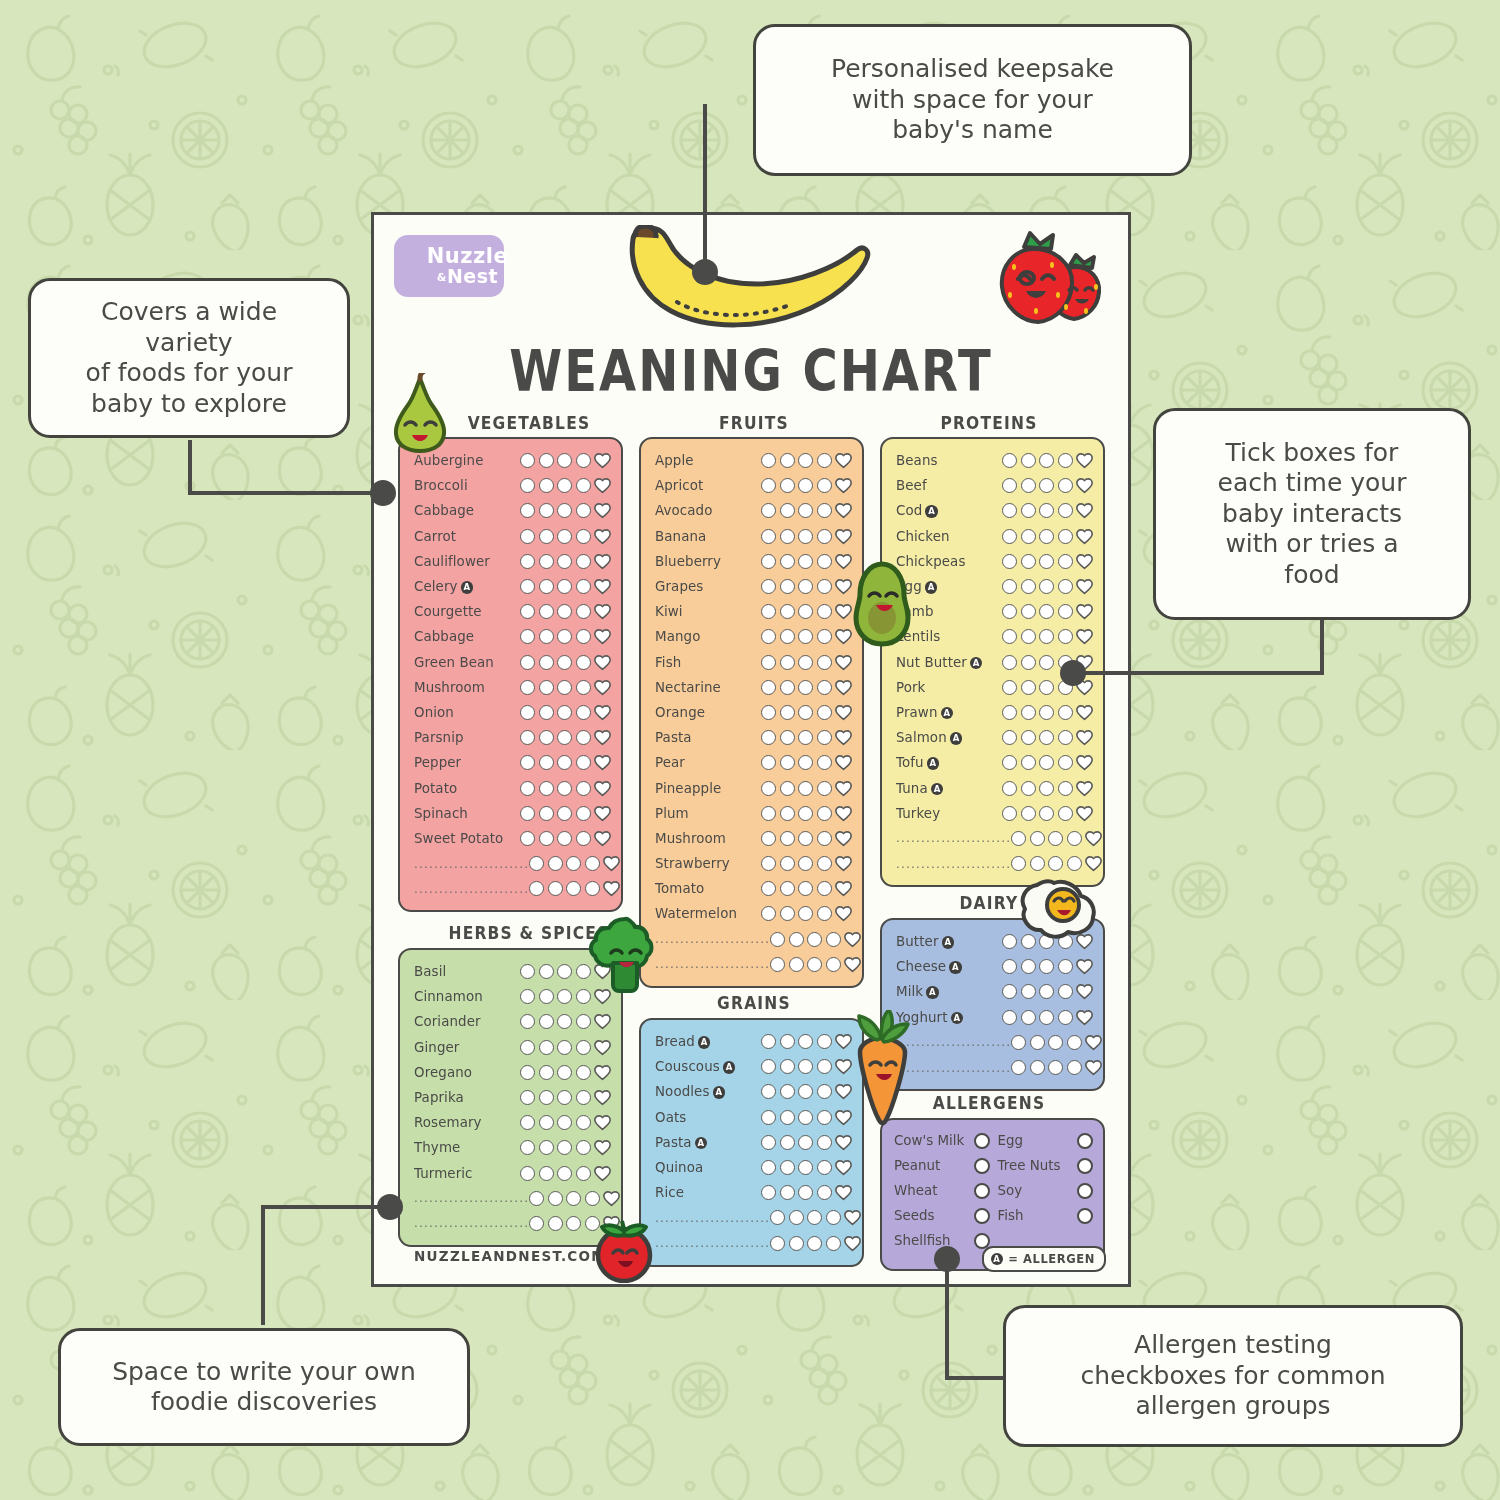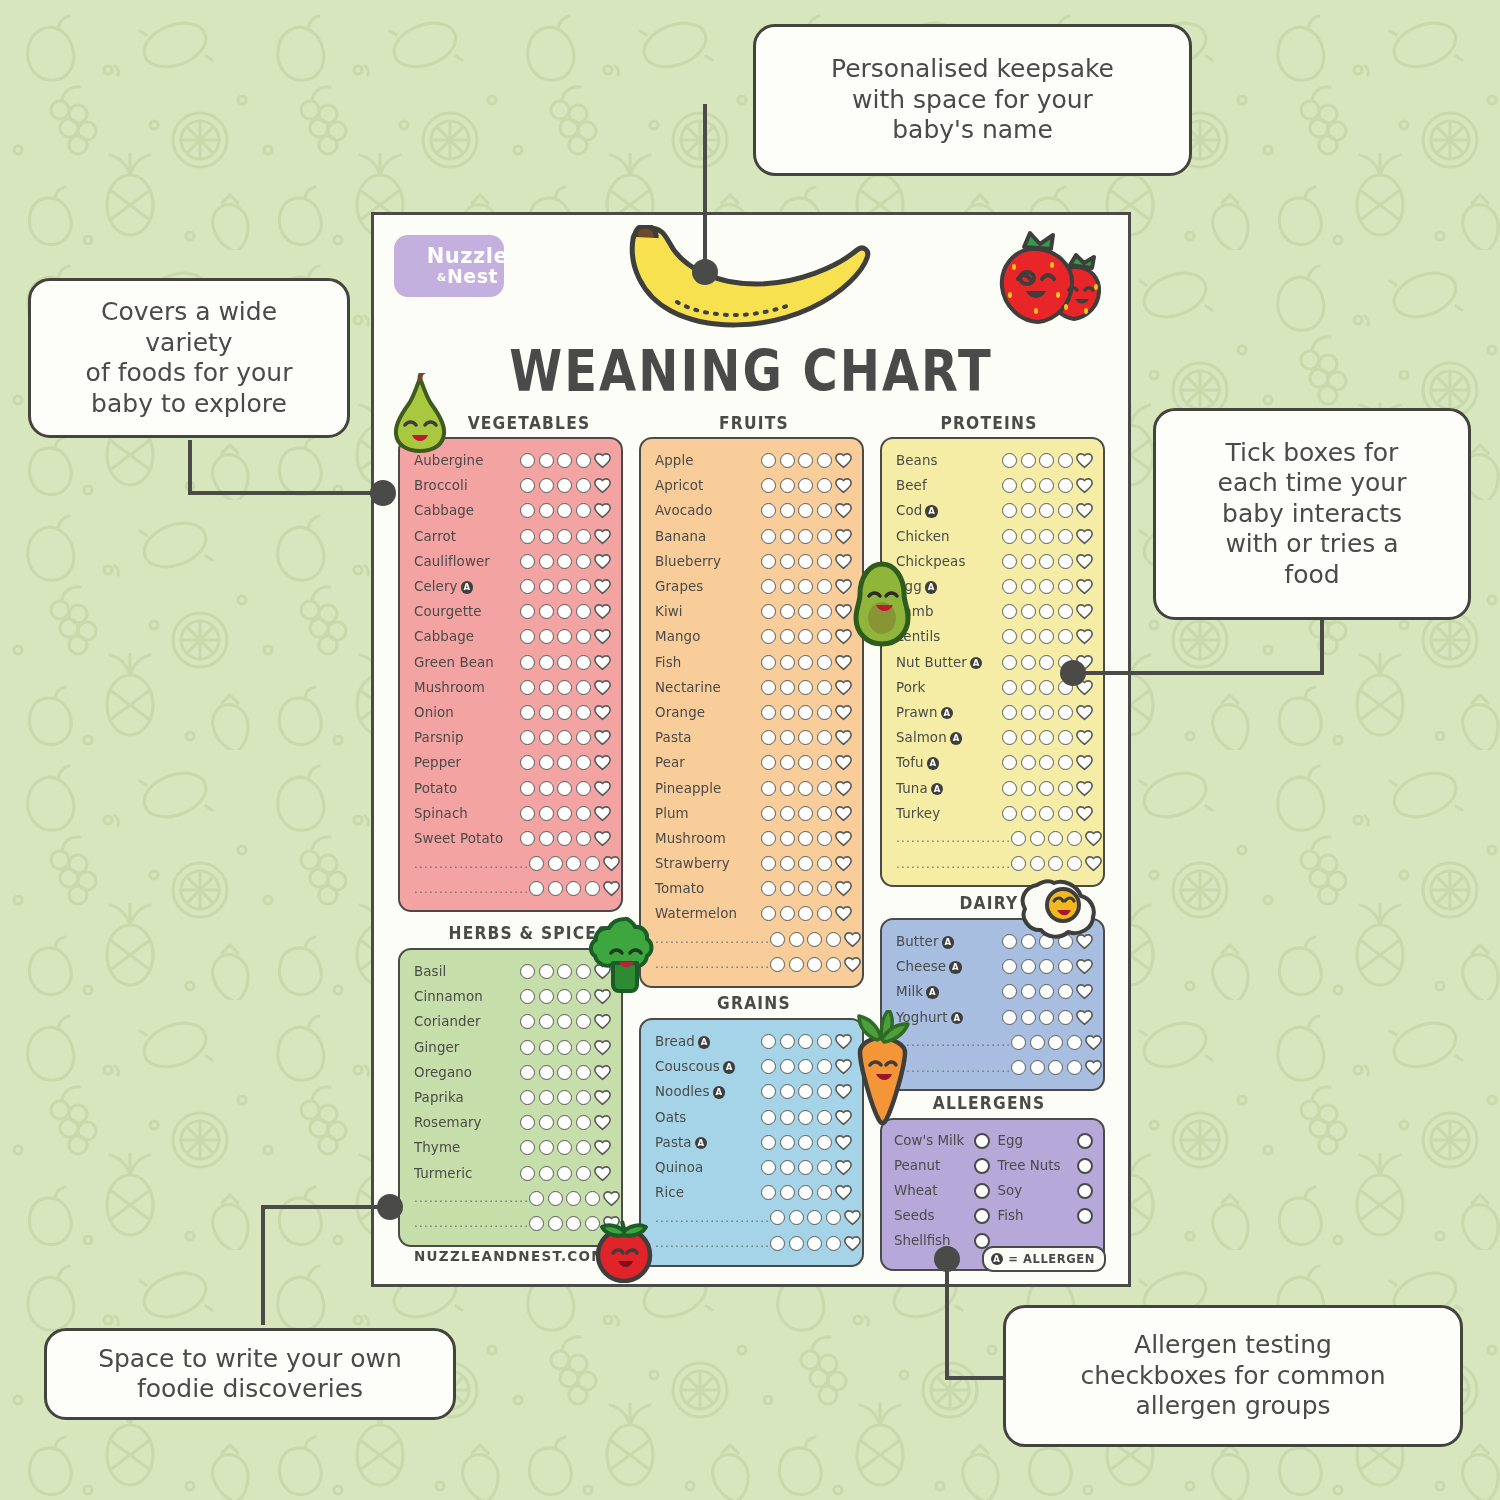--- a/index.html
+++ b/index.html
@@ -1570,19 +1570,19 @@
 baby's name</div>
   <div class="callout" style="left:28px;top:278px;width:322px;height:160px">Covers a wide
 variety
 of foods for your
 baby to explore</div>
   <div class="callout" style="left:1153px;top:408px;width:318px;height:212px">Tick boxes for
 each time your
 baby interacts
 with or tries a
 food</div>
-  <div class="callout" style="left:44px;top:1328px;width:412px;height:92px">Space to write your own
+  <div class="callout" style="left:58px;top:1328px;width:412px;height:118px">Space to write your own
 foodie discoveries</div>
   <div class="callout" style="left:1003px;top:1305px;width:460px;height:142px">Allergen testing
 checkboxes for common
 allergen groups</div>
 
 </div>
 
 </body></html>

